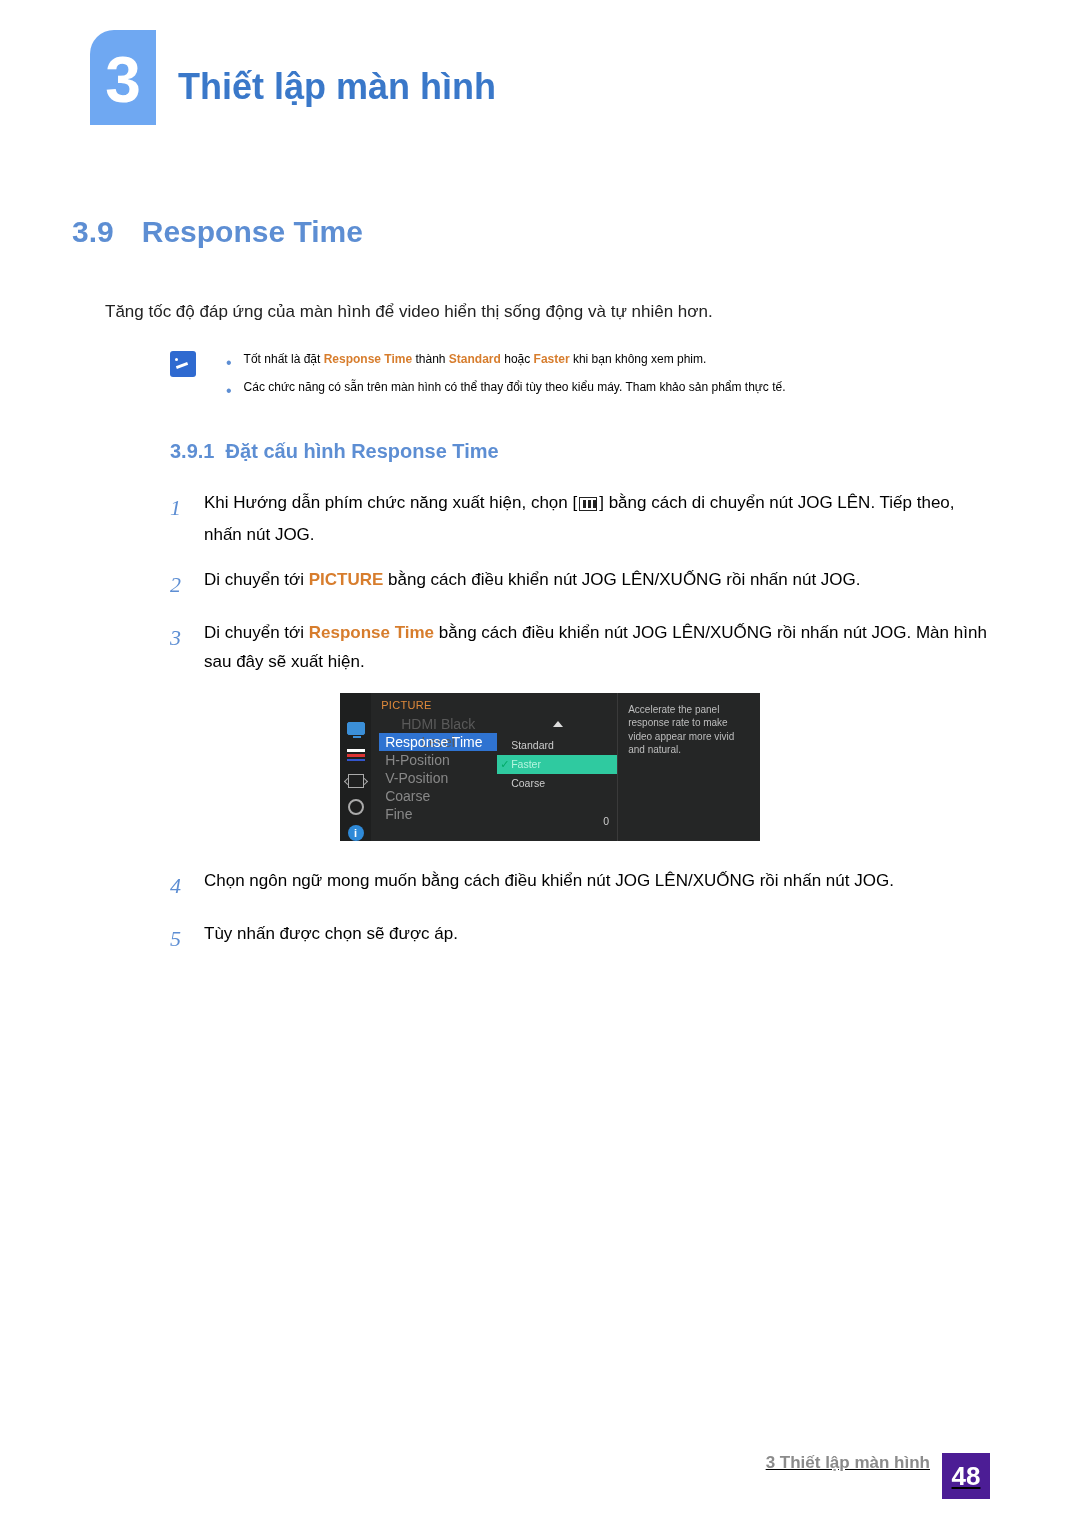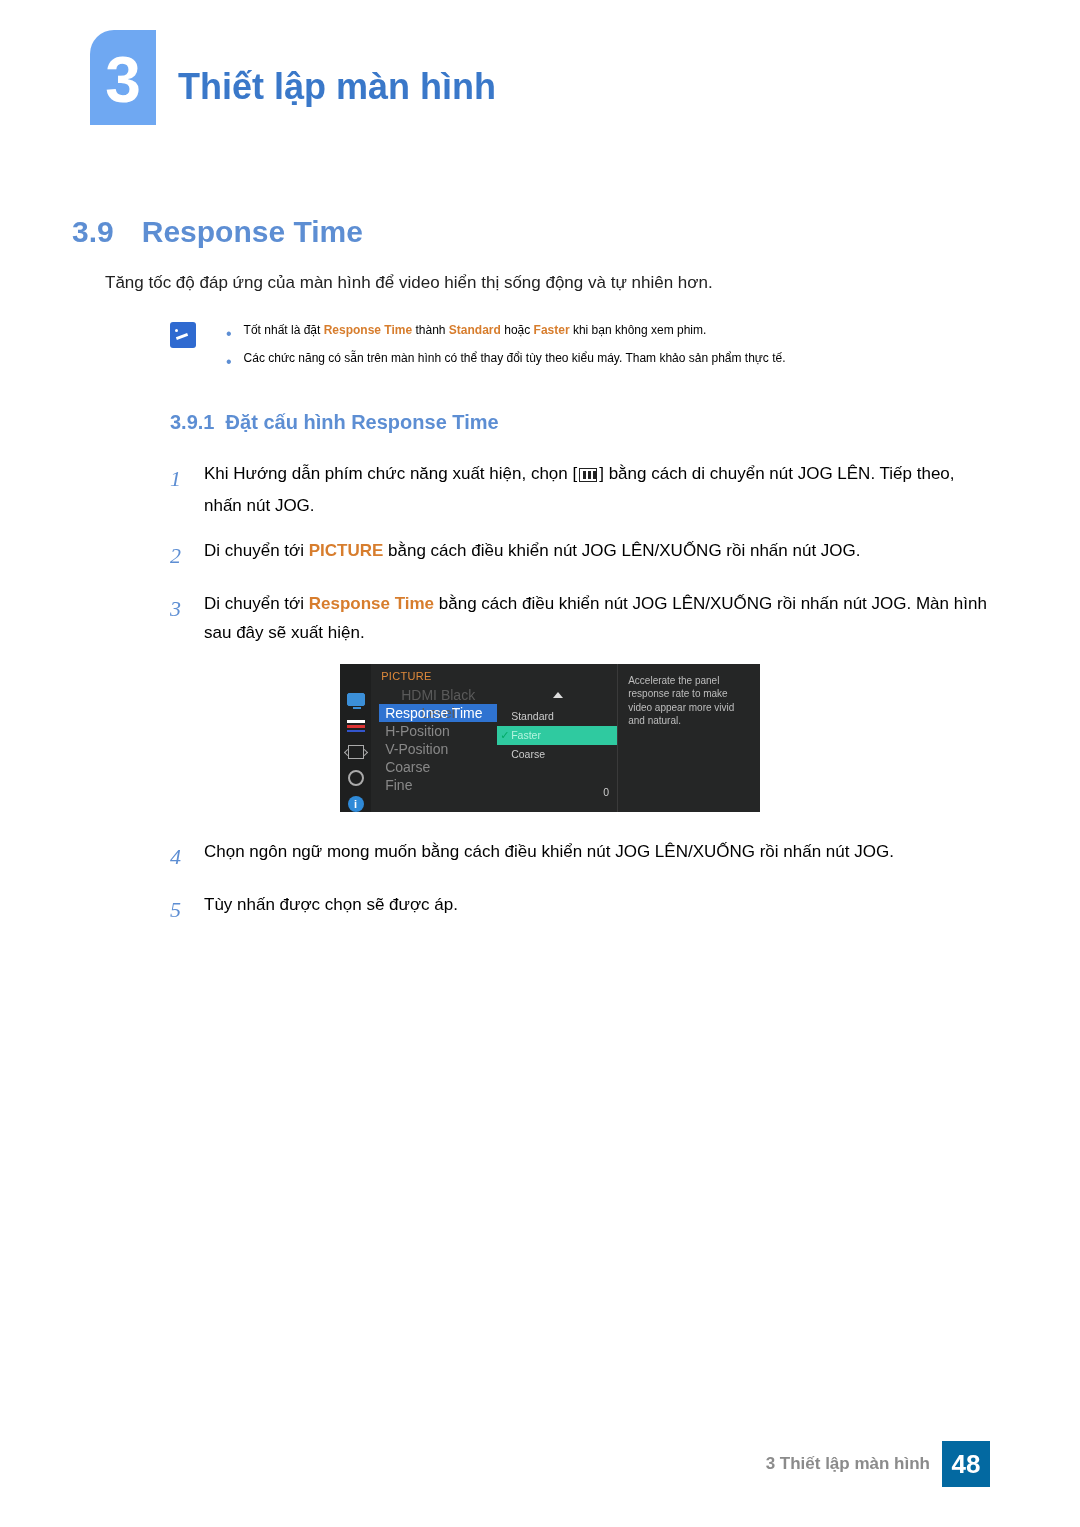--- a/index.html
+++ b/index.html
@@ -36,21 +36,21 @@
     font-size: 36px;
     font-weight: bold;
     margin-left: 22px;
     margin-top: 36px;
   }
   
   .section-heading {
     display: flex;
     align-items: baseline;
     gap: 28px;
-    margin-bottom: 21px;
+    margin-bottom: 50px;
     margin-left: -18px;
   }
   .section-number { color: #5d8ed3; font-size: 30px; font-weight: bold; }
   .section-title  { color: #5d8ed3; font-size: 30px; font-weight: bold; }
   .body-text { font-size: 17px; line-height: 1.55; margin-left: 80px; color: #222; }
   .intro-para { margin-bottom: 24px; margin-left: 15px; }
   
   .note-block { display: flex; margin-left: 80px; margin-bottom: 30px; }
   .note-icon {
     width: 26px; height: 26px; background: #2f6ad0; border-radius: 3px;
@@ -109,25 +109,25 @@
   .osd-menu-block { display:flex; }
   .osd-left-col { width:118px; }
   .osd-mid-col { width:120px; padding-top:21px; position:relative; }
   .osd-mid-col .arrow-up { position:absolute; top:6px; left:56px; width:0;height:0;border-left:5px solid transparent;border-right:5px solid transparent;border-bottom:6px solid #ddd;}
   .osd-opt { height:19px; line-height:19px; padding-left:14px; font-size:10.5px; color:#ccc; }
   .osd-opt.sel { background:#2fcaa0; color:#b5f5df; position:relative; }
   .osd-opt.sel::before { content:"✓"; position:absolute; left:3px; color:#0a6; font-size:11px; }
   .osd-right { width:146px; padding:10px 10px 0 10px; font-size:10px; line-height:1.35; color:#bdbdbd; border-left:1px solid #3a3a3a; }
   
   .page-footer {
-    position: absolute; bottom: 40px; right: 90px;
-    display: flex; align-items: center; gap: 0;
+    position: absolute; bottom: 28px; right: 90px;
+    display: flex; gap: 0; text-decoration: underline;
   }
   .footer-text { color: #8b8b8b; font-size: 17px; font-weight: bold; margin-right: 12px; }
-  .footer-pagebox { background: #0369a1; color: #fff; width: 48px; height: 46px; display:flex; align-items:center; justify-content:center; font-size:26px; font-weight:bold; }
+  .footer-pagebox { background: #4c1d95; color: #fff; width: 48px; height: 46px; display:flex; align-items:center; justify-content:center; font-size:26px; font-weight:bold; }
 </style>
 </head>
 <body>
 
 <div class="page">
 
   <div class="chapter-header">
     <div class="chapter-tab">3</div>
     <div class="chapter-title">Thiết lập màn hình</div>
   </div>

